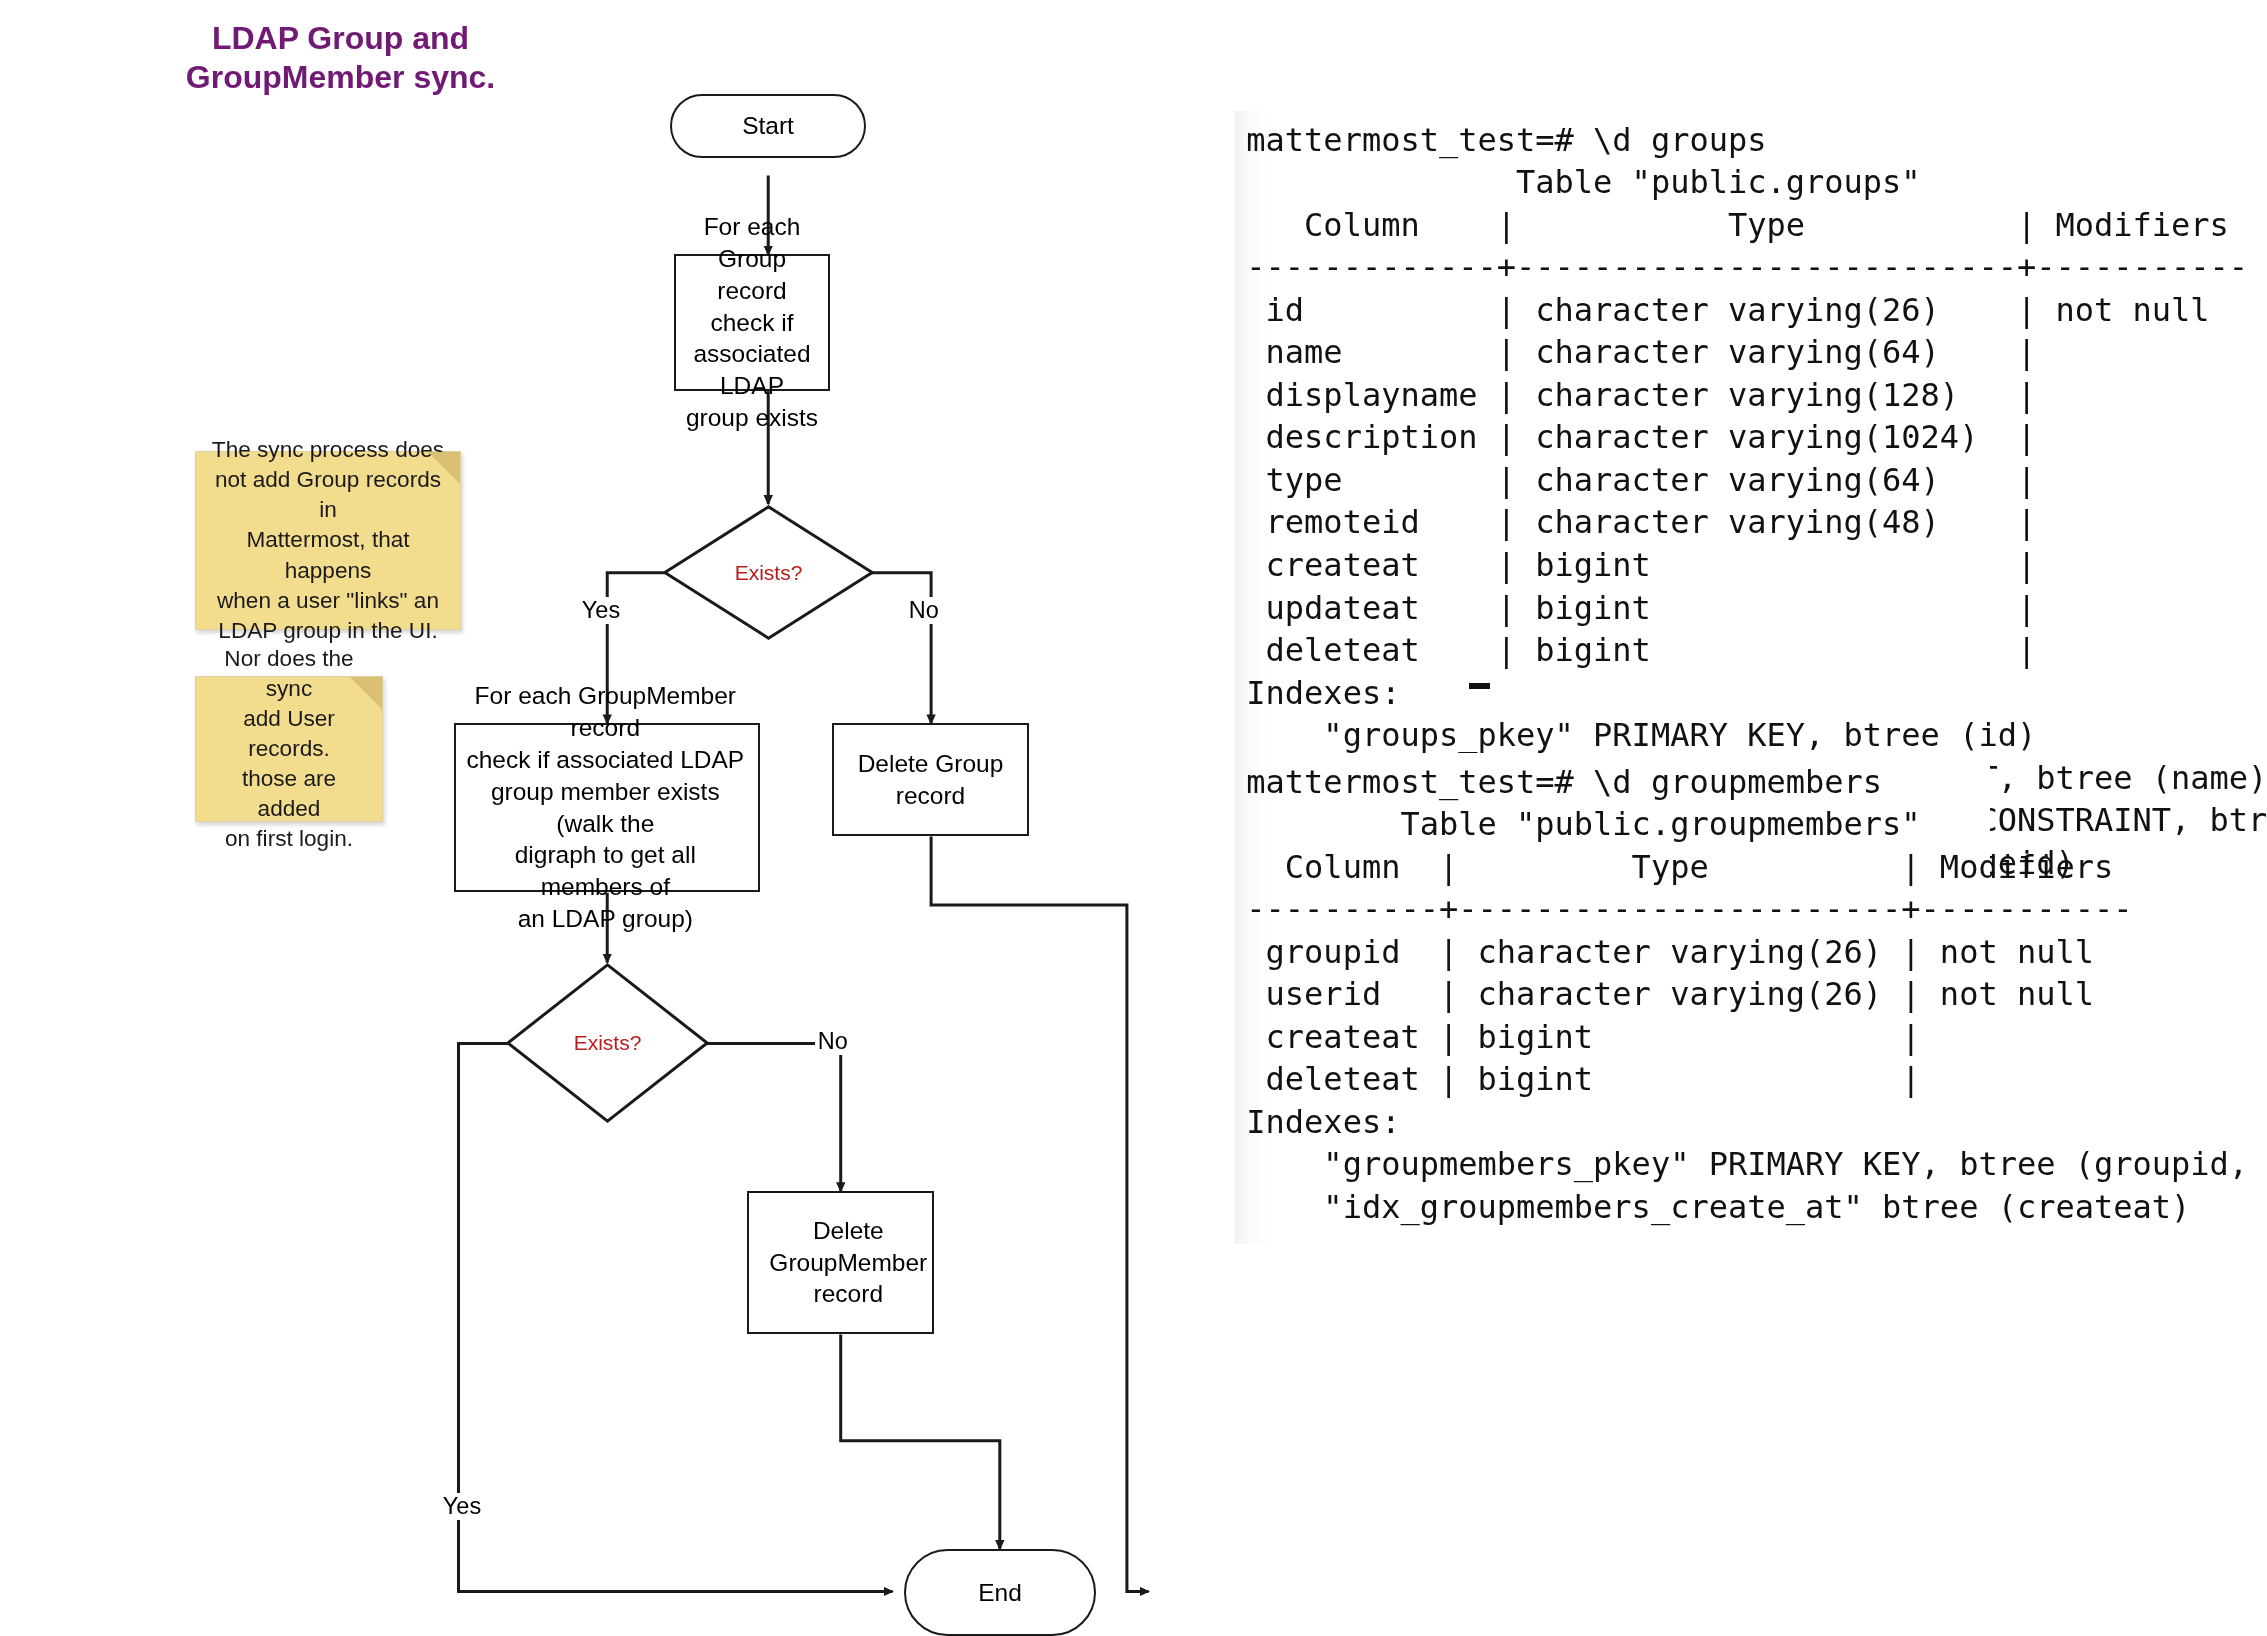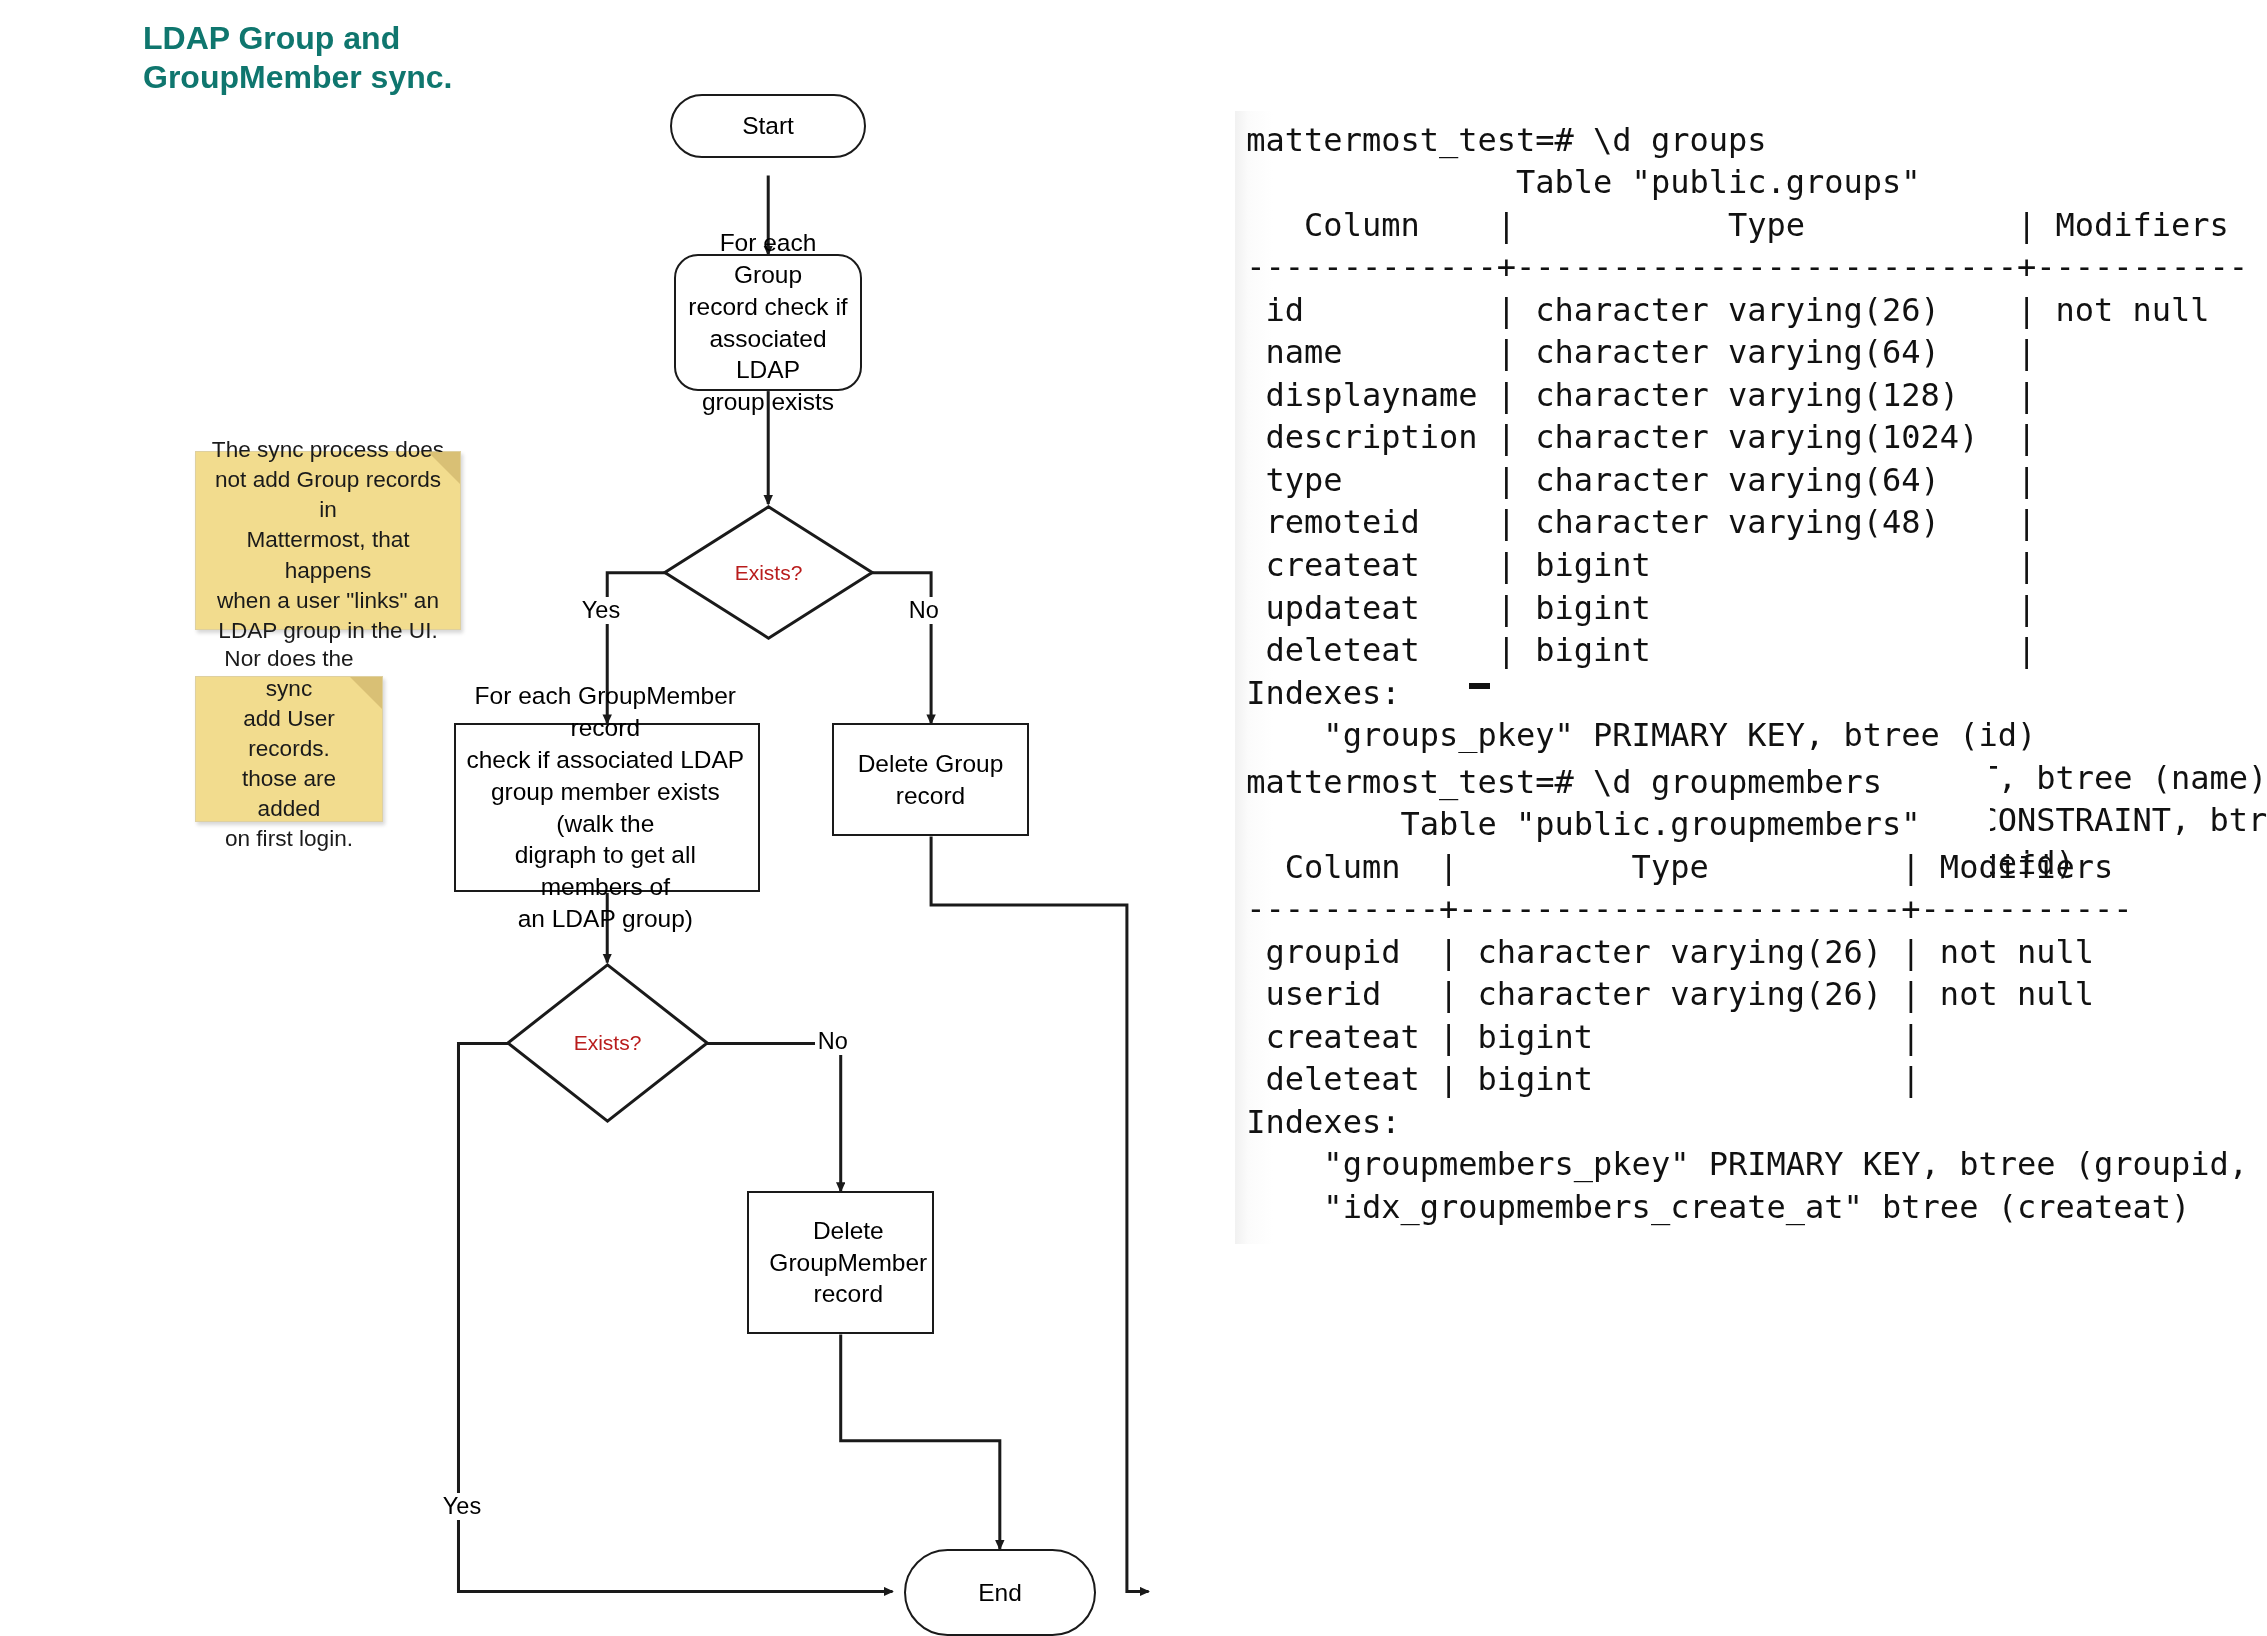--- a/index.html
+++ b/index.html
@@ -18,22 +18,23 @@
 
   
   #diagram-title {
     position: absolute;
     left: 143px;
     top: 19px;
     width: 395px;
     font-size: 32px;
     font-weight: bold;
     line-height: 1.22;
-    color: #0f766e;
+    color: #701a75;
     white-space: pre-line;
+    text-align: center;
   }
 
   
   .node {
     position: absolute;
     box-sizing: border-box;
     display: flex;
     align-items: center;
     justify-content: center;
     text-align: center;
@@ -169,21 +170,21 @@
       <path d="M554,1108 L487,1108 L487,1690 L948,1690" marker-end="url(#arrow)"></path>
 
       <path d="M893,1417 L893,1530 L1062,1530 L1062,1645" marker-end="url(#arrow)"></path>
 
       <path d="M989,888 L989,961 L1197,961 L1197,1690 L1220,1690" marker-end="url(#arrow)"></path>
     </g>
   </svg>
 
   <div class="node terminal" style="left:670px; top:94px; width:196px; height:64px;">Start</div>
 
-  <div class="node process" style="left:674px; top:254px; width:188px; height:137px;border-radius:24px;">For each Group
+  <div class="node process" style="left:674px; top:254px; width:156px; height:137px;">For each Group
 record check if
 associated LDAP
 group exists</div>
 
   <div class="diamond" style="left:662px; top:504px; width:213px; height:137px;">
     <svg class="dshape" viewBox="0 0 226 146" preserveAspectRatio="none">
       <polygon points="113,3 223,73 113,143 3,73" fill="#ffffff" stroke="#1a1a1a" stroke-width="3.2"></polygon>
     </svg>
     <div class="dlabel">Exists?</div>
   </div>

